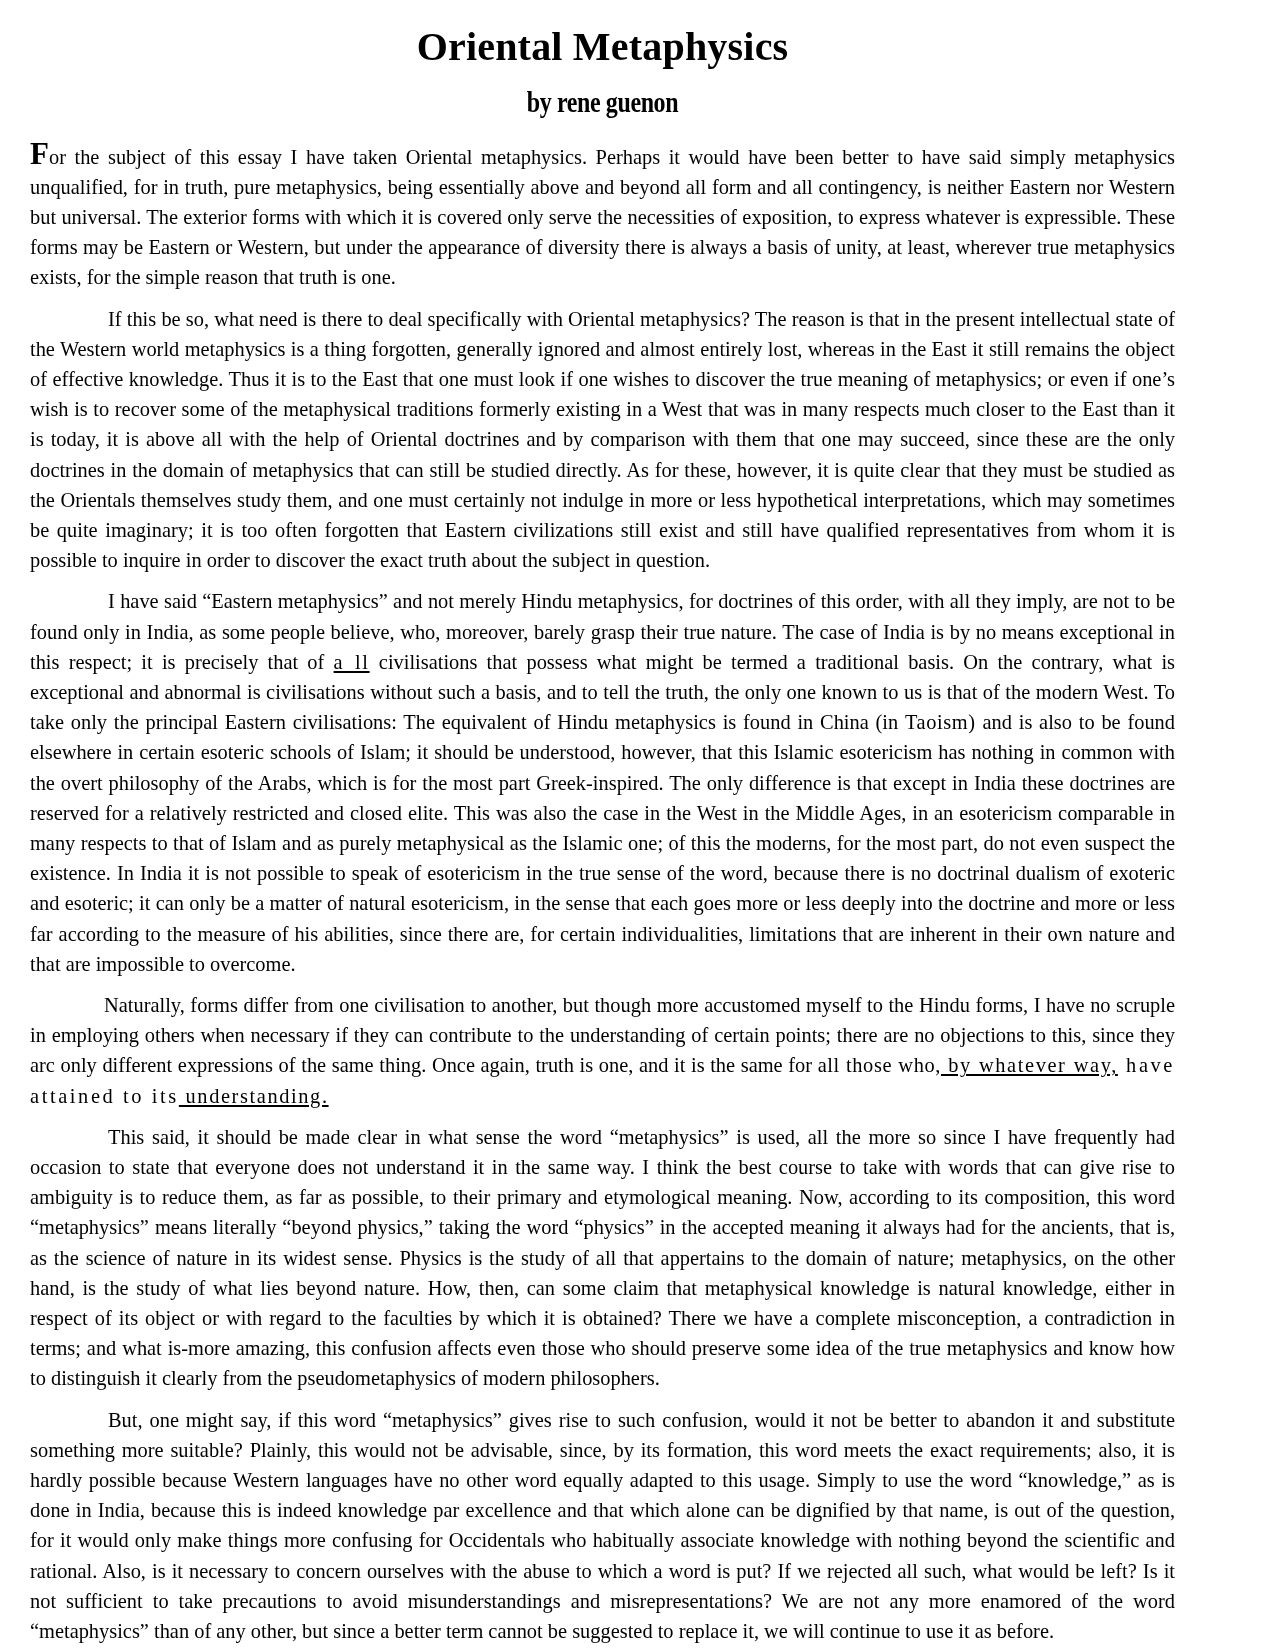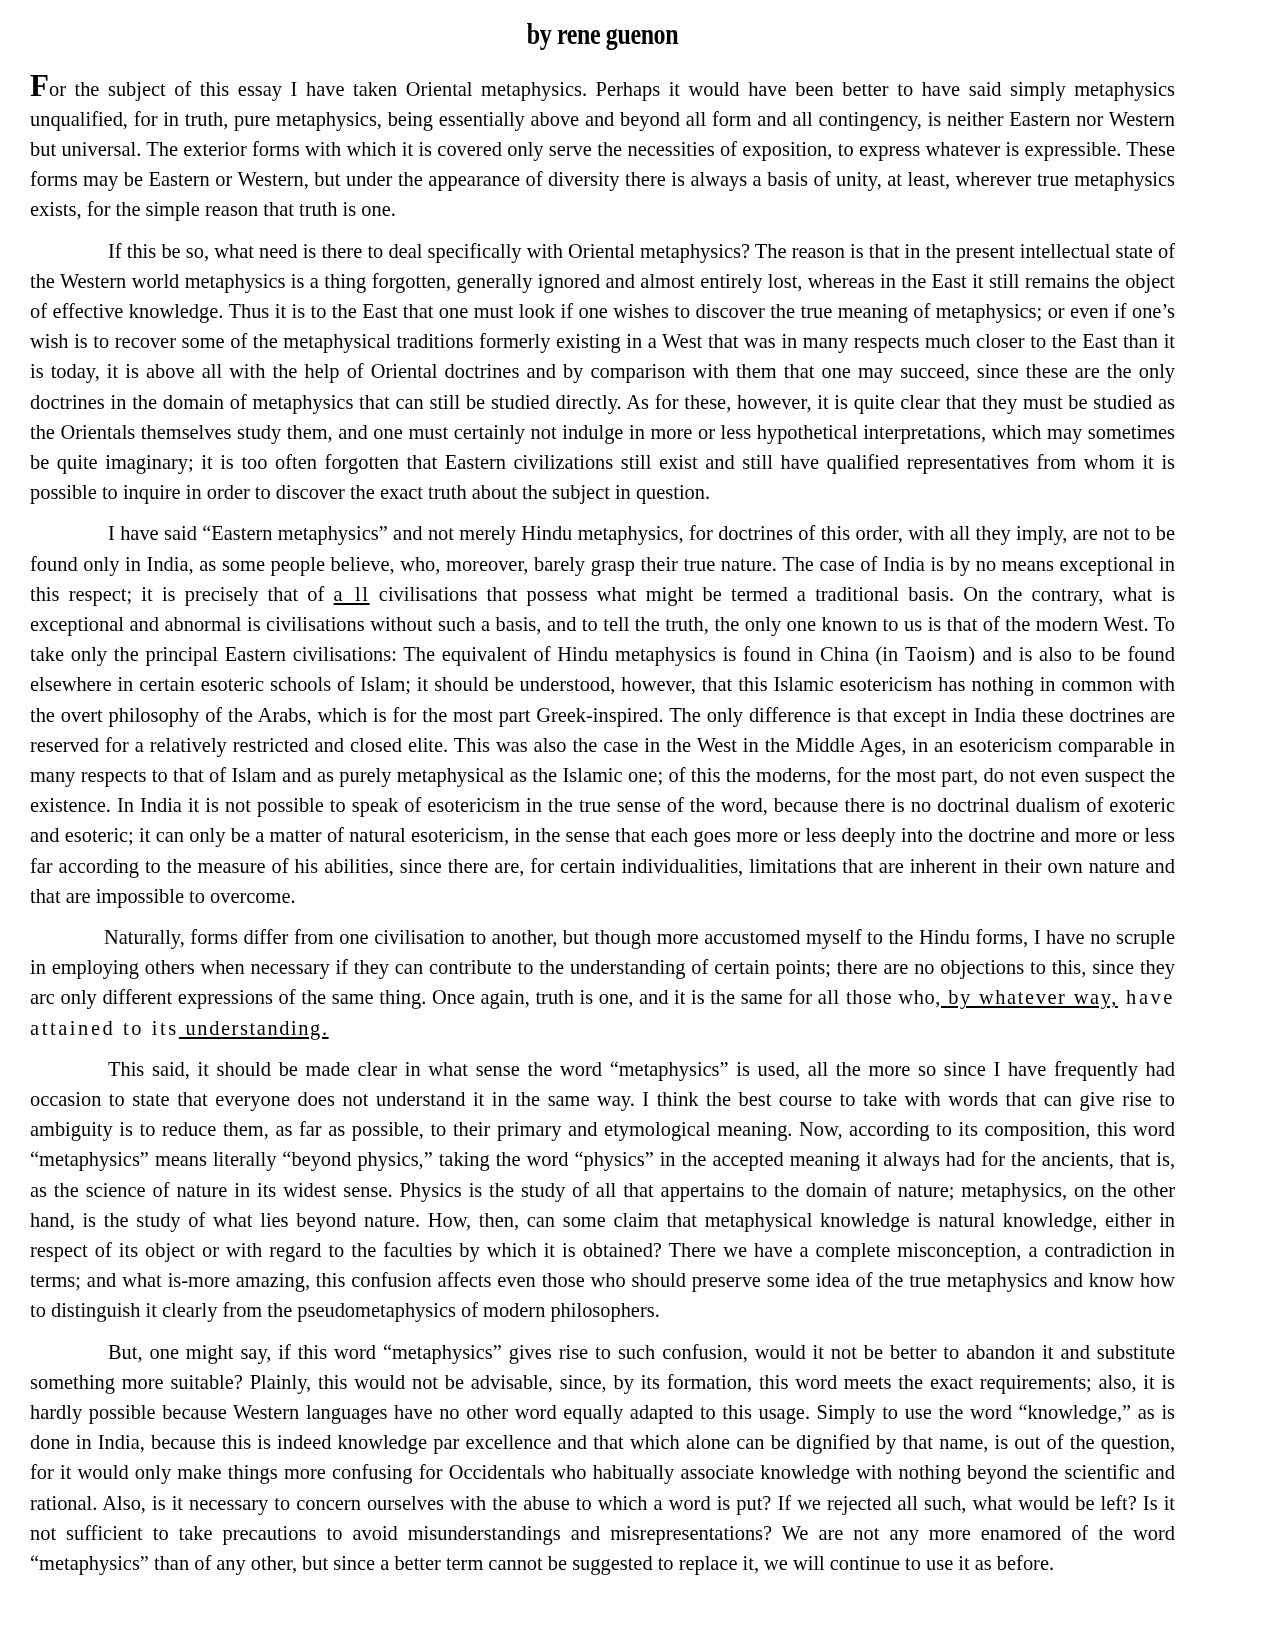--- a/index.html
+++ b/index.html
@@ -85,20 +85,21 @@
   .track-2 { letter-spacing: 1.6px; text-decoration: underline; }
   .track-3 { letter-spacing: 2.6px; }
   .nowrap { white-space: nowrap; }
 </style>
 </head>
 <body>
 
 <div class="page">
   <div class="content">
 
+    <h1 class="doc-title">Oriental Metaphysics</h1>
     <div class="doc-byline">by rene guenon</div>
 
     <div class="body-text">
 
       <p class="para first"><span class="dropcap">F</span><span>or the subject of this essay I have taken Oriental metaphysics. Perhaps it would have been better to have said simply metaphysics unqualified, for in truth, pure metaphysics, being essentially above and beyond all form and all contingency, is neither Eastern nor Western but universal. The exterior forms with which it is covered only serve the necessities of exposition, to express whatever is expressible. These forms may be Eastern or Western, but under the appearance of diversity there is always a basis of unity, at least, wherever true metaphysics exists, for the simple reason that truth is one.</span></p>
 
       <p class="para indent">If this be so, what need is there to deal specifically with Oriental metaphysics? The reason is that in the present intellectual state of the Western world metaphysics is a thing forgotten, generally ignored and almost entirely lost, whereas in the East it still remains the object of effective knowledge. Thus it is to the East that one must look if one wishes to discover the true meaning of metaphysics; or even if one’s wish is to recover some of the metaphysical traditions formerly existing in a West that was in many respects much closer to the East than it is today, it is above all with the help of Oriental doctrines and by comparison with them that one may succeed, since these are the only doctrines in the domain of metaphysics that can still be studied directly. As for these, however, it is quite clear that they must be studied as the Orientals themselves study them, and one must certainly not indulge in more or less hypothetical interpretations, which may sometimes be quite imaginary; it is too often forgotten that Eastern civilizations still exist and still have qualified representatives from whom it is possible to inquire in order to discover the exact truth about the subject in question.</p>
 
       <p class="para indent"><span>I have said “Eastern metaphysics” and not merely Hindu metaphysics, for doctrines of this order, with all they imply, are not to be found only in India, as some people believe, who, moreover, barely grasp their true nature. The case of India is by no means exceptional in this respect; it is precisely that of </span><span class="track-2 nowrap">a ll</span><span> civilisations that possess what might be termed a traditional basis. On the contrary, what is exceptional and abnormal is civilisations without such a basis, and to tell the truth, the only one known to us is that of the modern West. To take only the principal Eastern civilisations: The equivalent of Hindu metaphysics is found in China (in </span><span class="track-1 nowrap">Taoism)</span><span> and is also to be found elsewhere in certain esoteric schools of Islam; it should be understood, however, that this Islamic esotericism has nothing in common with the overt philosophy of the Arabs, which is for the most part Greek-inspired. The only difference is that except in India these doctrines are reserved for a relatively restricted and closed elite. This was also the case in the West in the Middle Ages, in an esotericism comparable in many respects to that of Islam and as purely metaphysical as the Islamic one; of this the moderns, for the most part, do not even suspect the existence. In India it is not possible to speak of esotericism in the true sense of the word, because there is no doctrinal dualism of exoteric and esoteric; it can only be a matter of natural esotericism, in the sense that each goes more or less deeply into the doctrine and more or less far according to the measure of his abilities, since there are, for certain individualities, limitations that are inherent in their own nature and that are impossible to overcome.</span></p>
 

